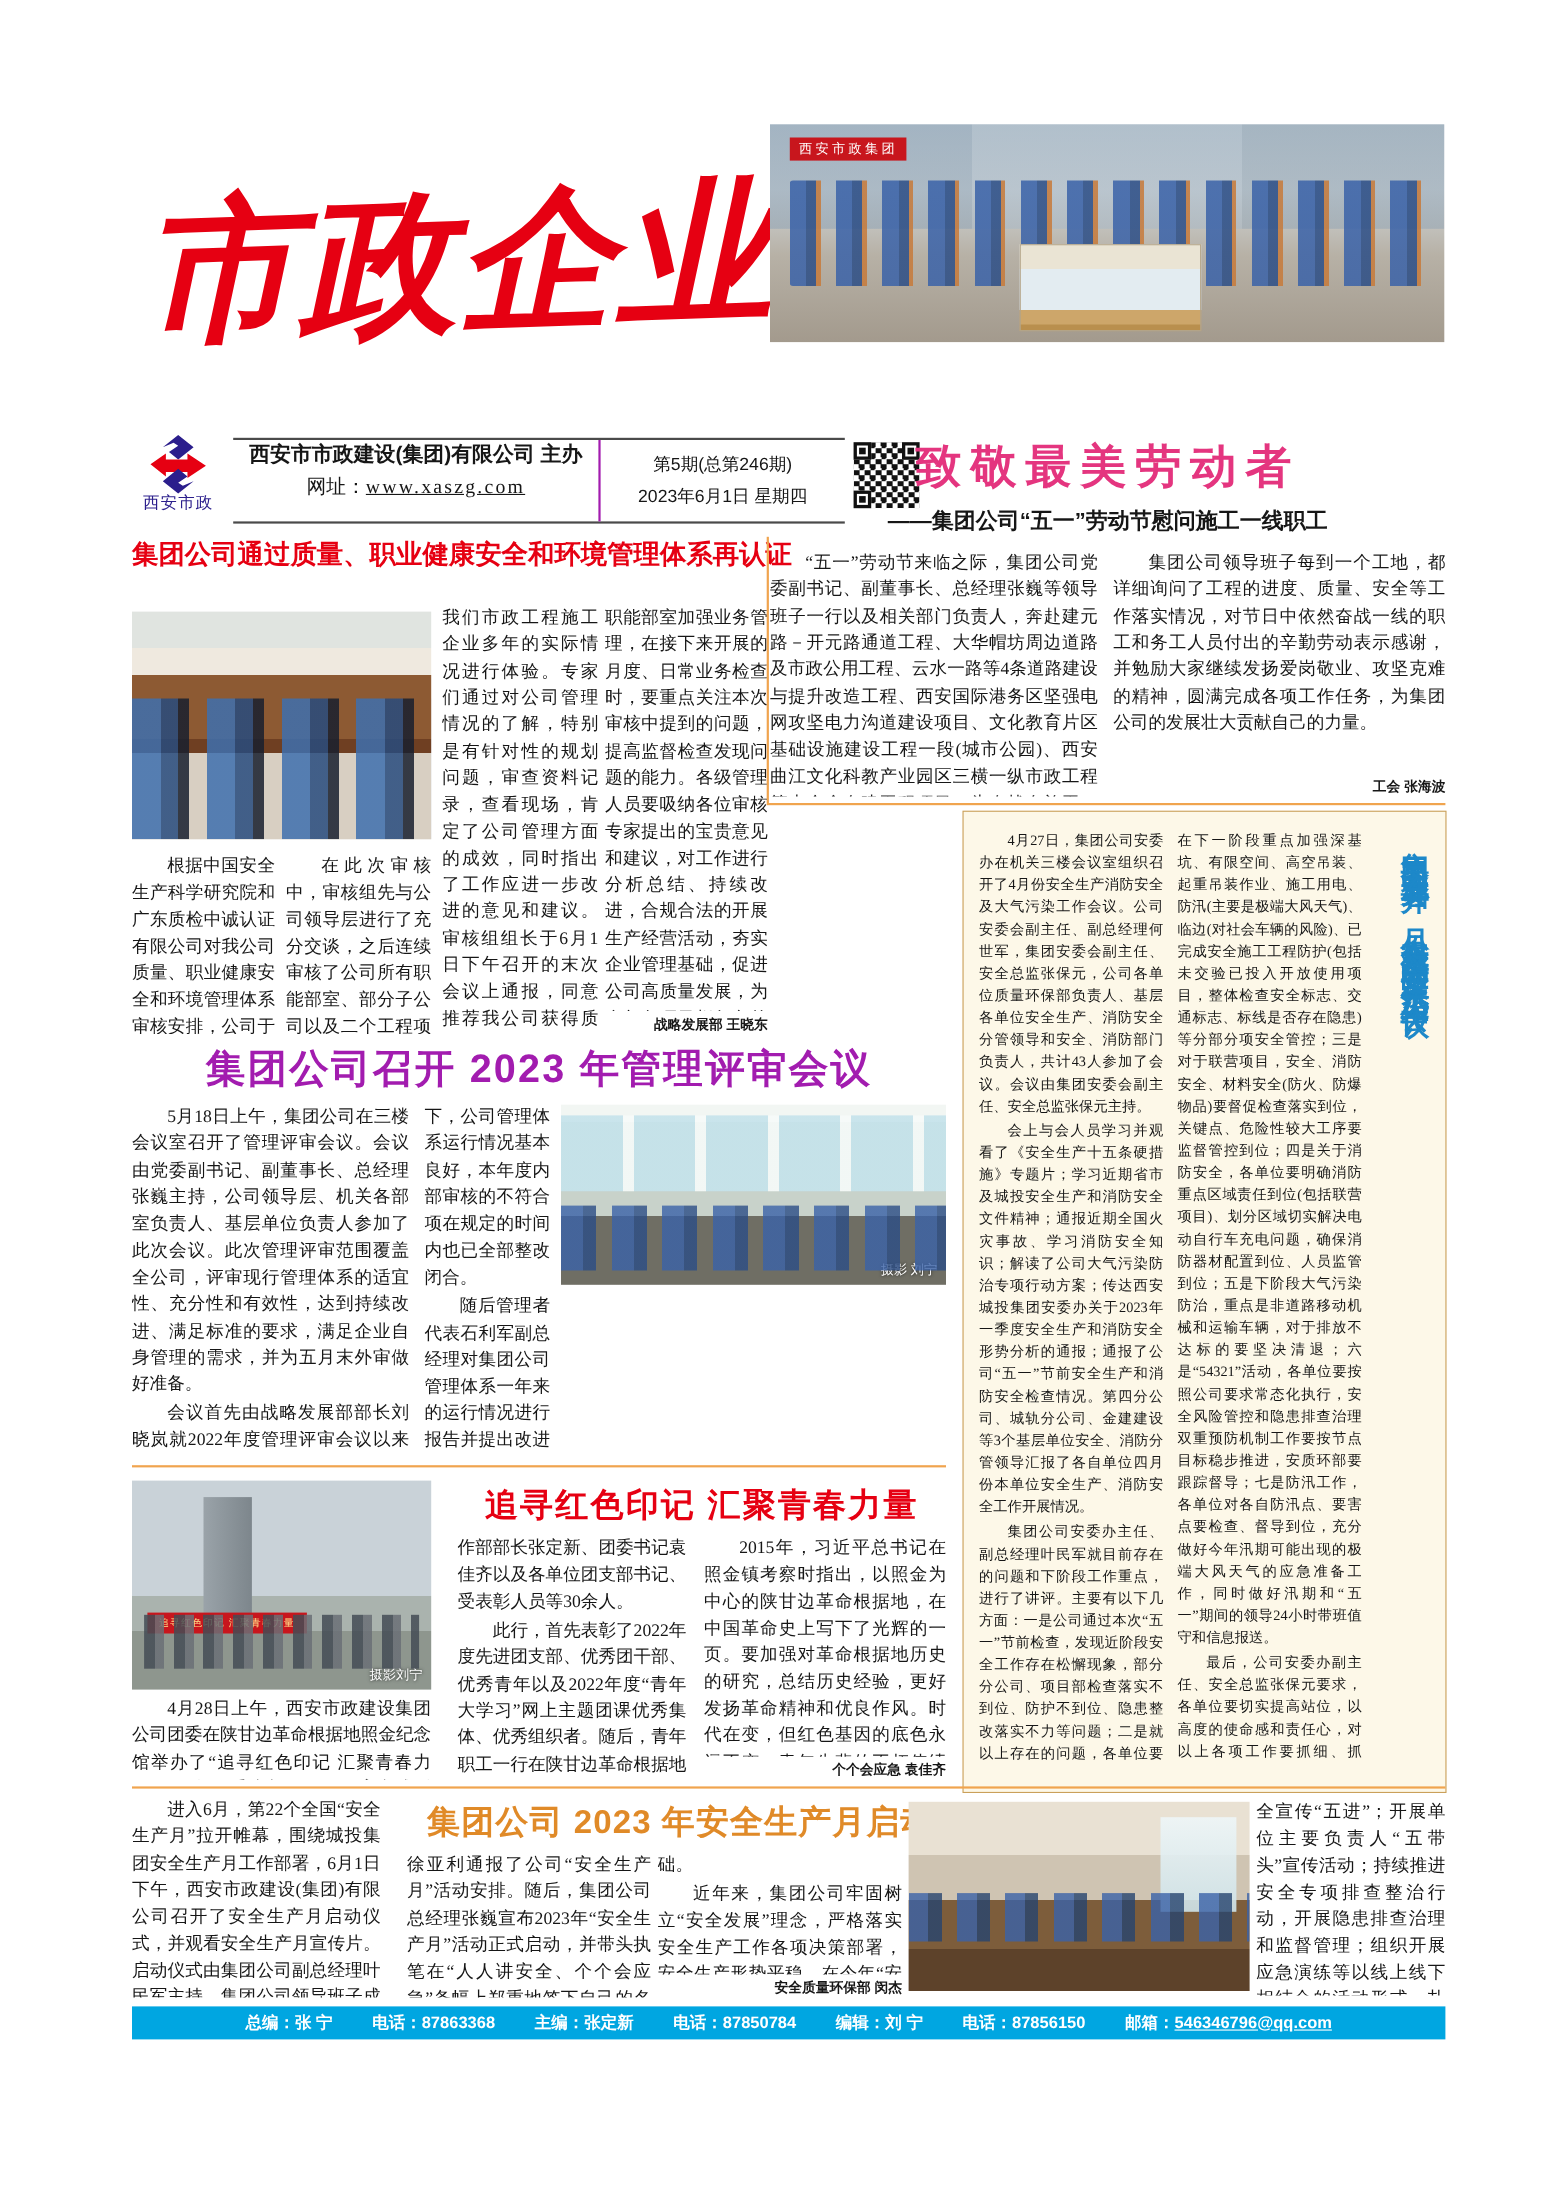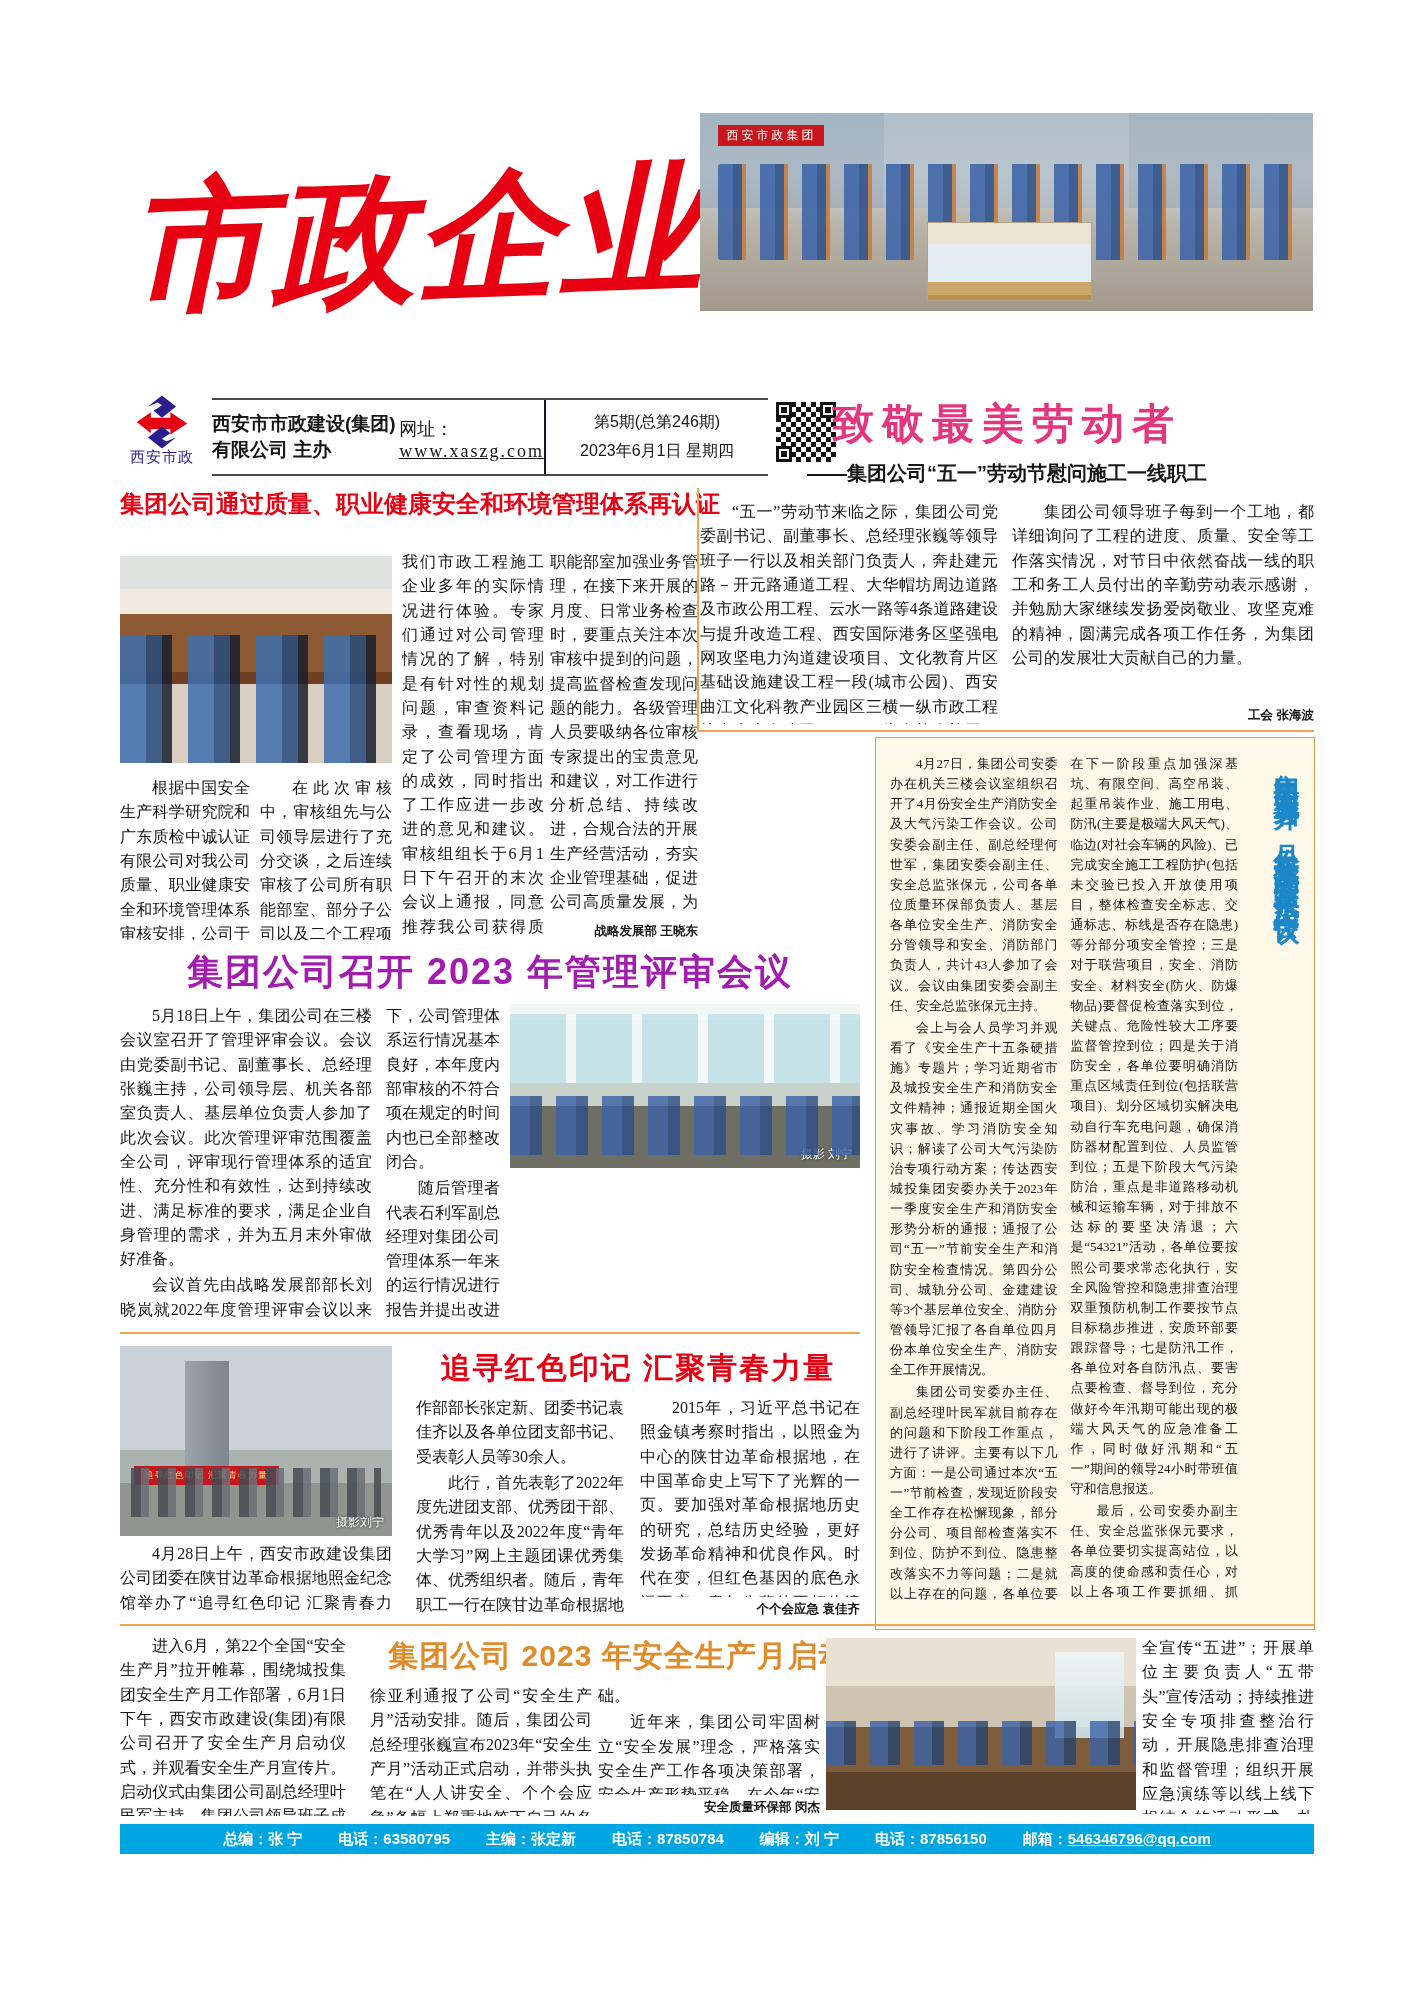--- a/index.html
+++ b/index.html
@@ -11,21 +11,21 @@
     font-family:"DejaVu Serif",serif;font-size:142px;font-weight:bold;font-style:italic;
     color:#e60012;letter-spacing:2px;transform:rotate(-2deg);white-space:nowrap;}
   
   .masthead{left:120px;top:392px;width:722px;height:92px;}
   .logo{left:0;top:2px;width:84px;height:88px;text-align:center;}
   .logo svg{display:block;margin:0 auto;}
   .logo-text{font-family:"Liberation Sans",sans-serif;font-weight:normal;color:#2b1e8c;
     font-size:15px;letter-spacing:1px;margin-top:-2px;}
   .mh-box{left:92px;top:6px;width:556px;height:74px;border-top:2px solid #4a4a4a;
     border-bottom:2px solid #4a4a4a;display:flex;}
-  .mh-left{width:332px;border-right:2px solid #0f172a;display:flex;flex-direction:row;
+  .mh-left{width:332px;border-right:2px solid #a21caf;display:flex;flex-direction:column;
     justify-content:flex-start;align-items:center;}
   .mh-org{font-family:"Liberation Sans",sans-serif;font-weight:bold;font-size:19px;}
   .mh-site{font-size:18px;margin-top:4px;}
   .mh-site .u{text-decoration:underline;letter-spacing:2px;}
   .mh-right{flex:1;display:flex;flex-direction:column;justify-content:center;
     align-items:center;font-size:16px;gap:8px;font-family:"Liberation Sans",sans-serif;}
   .qr{left:656px;top:10px;width:60px;height:60px;background:
       repeating-conic-gradient(#111 0% 25%, #fff 0% 50%);background-size:10px 10px;
       outline:2px solid #fff;}
   .qr i{position:absolute;width:16px;height:16px;border:3px solid #111;background:#fff;box-sizing:border-box;}
@@ -255,21 +255,21 @@
     <div class="abs ph ph-launch" style="left:706px;top:4px;width:310px;height:172px;"></div>
     <div class="abs col" style="left:1022px;top:2px;width:172px;height:178px;">
       <div class="coltext">
           <p class="cont">全宣传“五进”；开展单位主要负责人“五带头”宣传活动；持续推进安全专项排查整治行动，开展隐患排查治理和监督管理；组织开展应急演练等以线上线下相结合的活动形式，扎实推进，从严从实从细落实安全生产责任，坚决消除各类安全隐患，把公司安全工作推上一个新台阶。</p>
         </div>
     </div>
   </div>
 
   <div class="abs footer">
     <span>总编：张  宁</span>
-    <span>电话：63580795</span>
+    <span>电话：87863368</span>
     <span>主编：张定新</span>
     <span>电话：87850784</span>
     <span>编辑：刘  宁</span>
     <span>电话：87856150</span>
     <span><span>邮箱：</span><span class="u">546346796@qq.com</span></span>
   </div>
 
 </div>
 
 </body></html>

